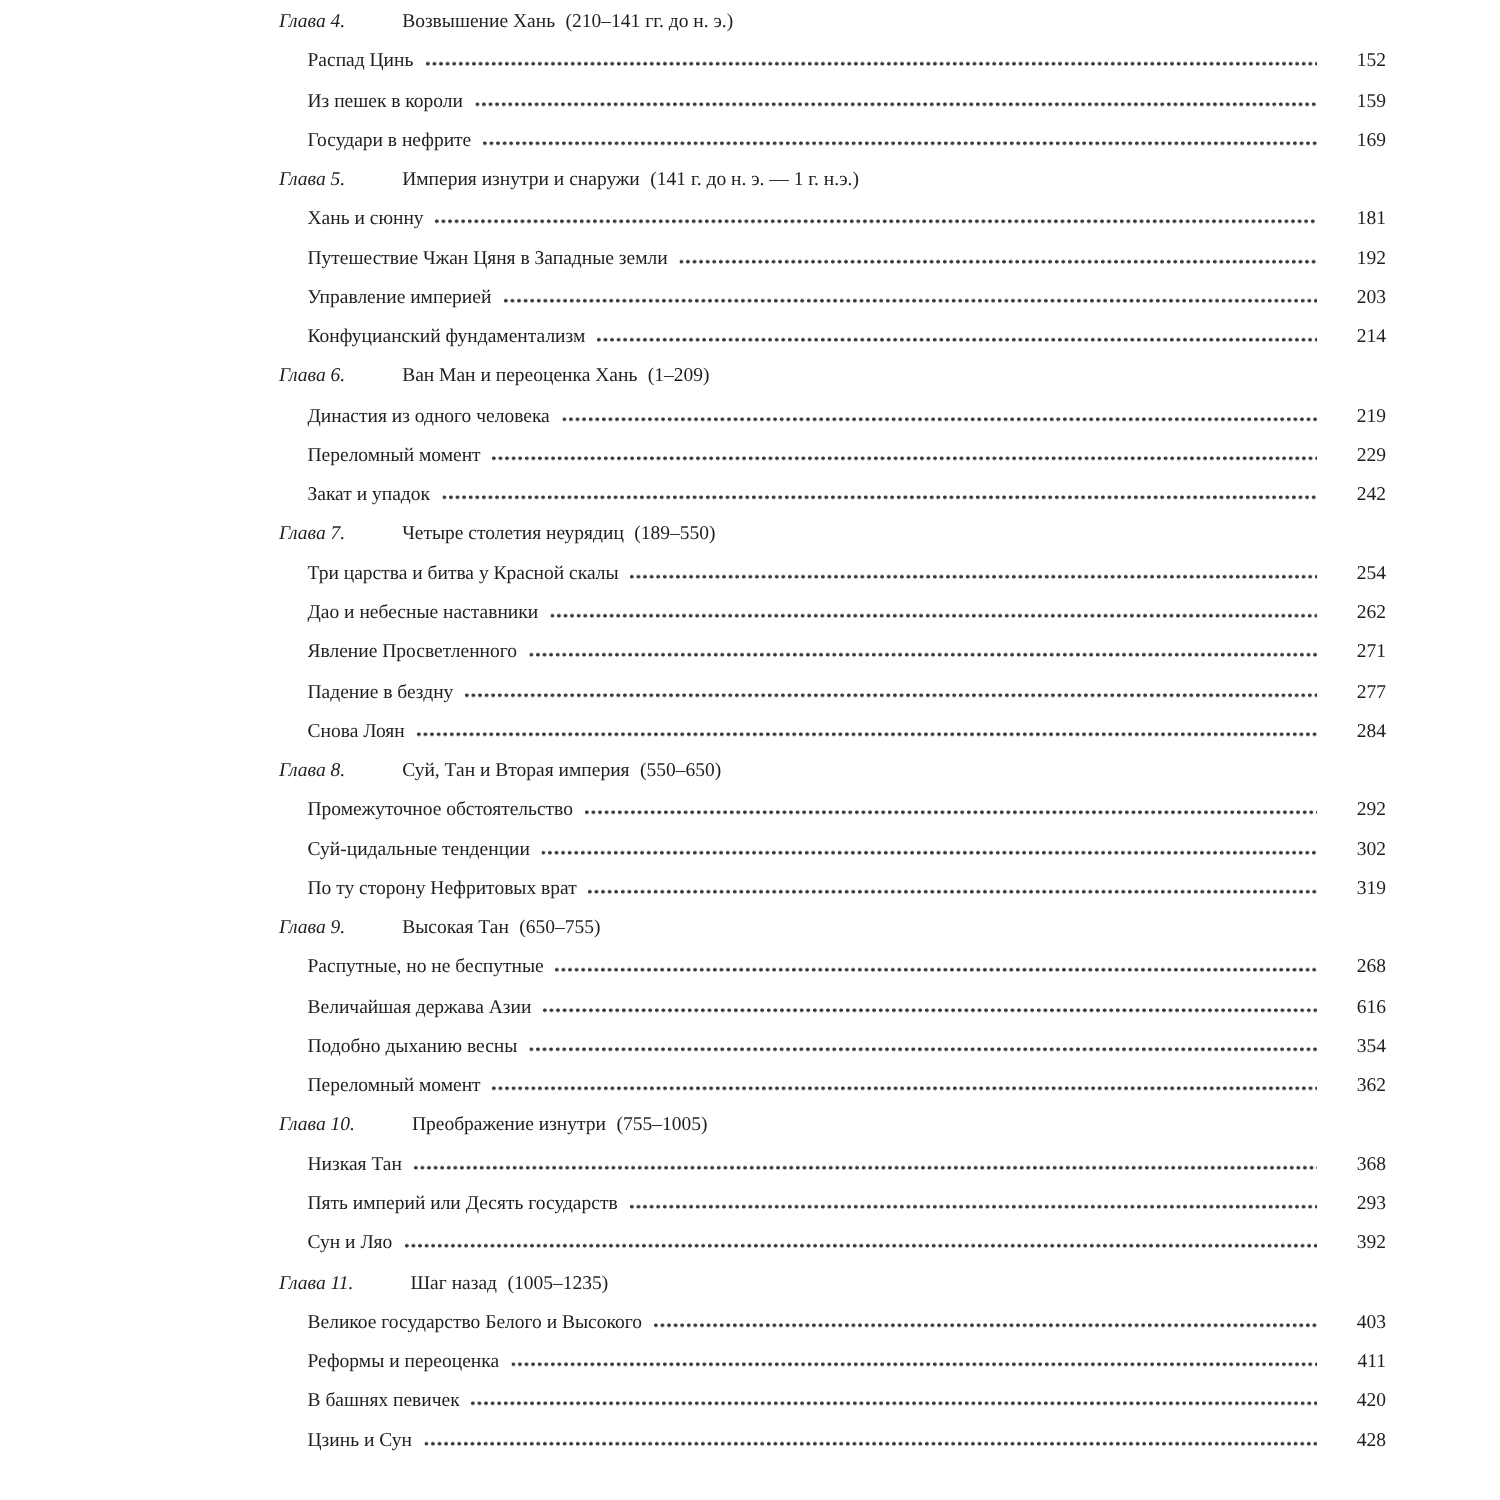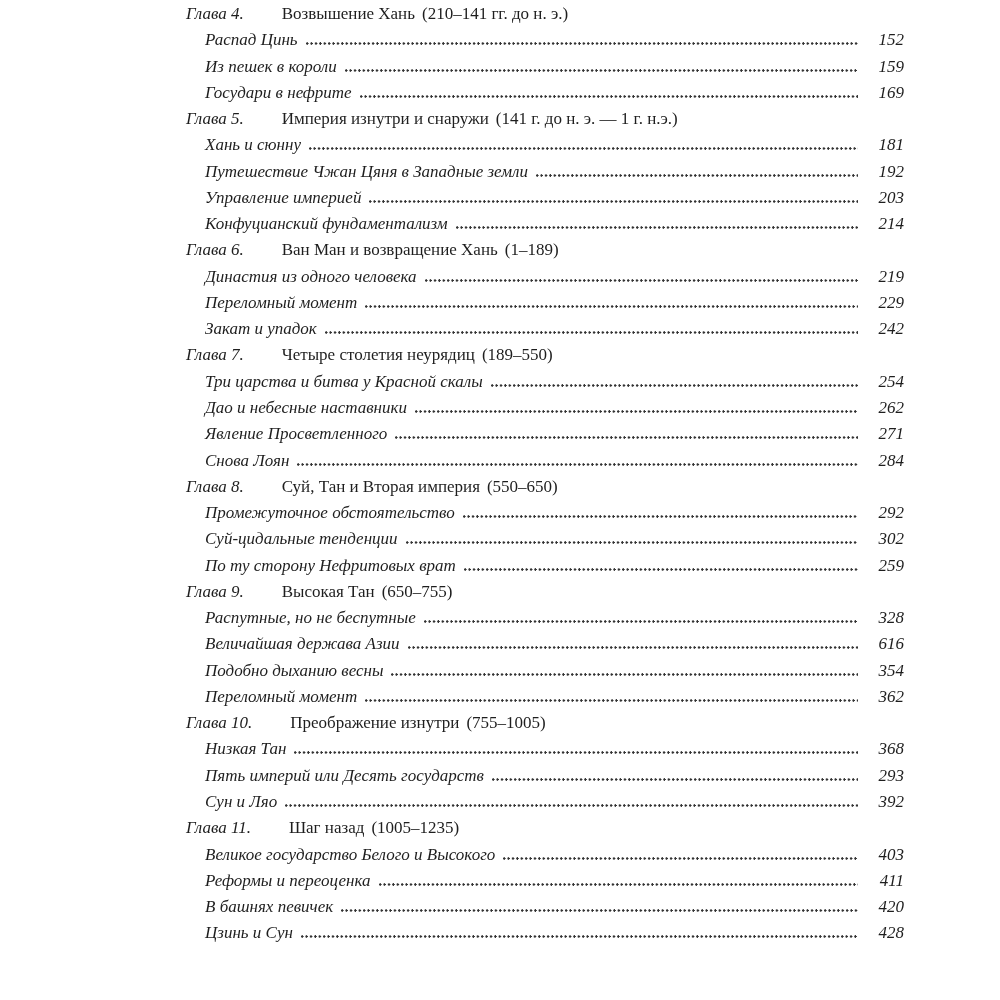--- a/index.html
+++ b/index.html
@@ -18,41 +18,40 @@
     box-sizing: border-box;
     width: 1000px;
     height: 1000px;
     padding-top: 1px;
   }
   .row {
     display: flex;
     align-items: baseline;
     height: 26.28px;
     line-height: 26.28px;
-    font-size: 17px;
+    font-size: 13px;
     white-space: nowrap;
   }
   .chapter {
     padding-left: 186px;
   }
   .ch-label {
     font-style: italic;
     margin-right: 10px;
   }
   .ch-title {
     font-style: normal;
     margin-left: 28px;
   }
   .ch-dates {
     margin-left: 7px;
   }
   .entry {
     padding-left: 205px;
-    padding-right: 96px;
-    font-style: italic;
+    padding-right: 76px;
   }
   .entry-title {
     flex: 0 0 auto;
   }
   .dots {
     flex: 1 1 auto;
     height: 3px;
     margin-left: 8px;
     margin-right: 6px;
     background-image: radial-gradient(circle at 1.2px 1.5px, #333333 1px, rgba(0,0,0,0) 1.4px);
@@ -119,22 +118,22 @@
   </div>
 
   <div class="row entry">
     <span class="entry-title">Конфуцианский фундаментализм</span>
     <span class="dots"></span>
     <span class="page-num">214</span>
   </div>
 
   <div class="row chapter">
     <span class="ch-label">Глава 6.</span>
-    <span class="ch-title">Ван Ман и возвращение Хань</span>
-    <span class="ch-dates">(1–189)</span>
+    <span class="ch-title">Ван Ман и переоценка Хань</span>
+    <span class="ch-dates">(1–209)</span>
   </div>
 
   <div class="row entry">
     <span class="entry-title">Династия из одного человека</span>
     <span class="dots"></span>
     <span class="page-num">219</span>
   </div>
 
   <div class="row entry">
     <span class="entry-title">Переломный момент</span>
@@ -165,20 +164,25 @@
     <span class="dots"></span>
     <span class="page-num">262</span>
   </div>
 
   <div class="row entry">
     <span class="entry-title">Явление Просветленного</span>
     <span class="dots"></span>
     <span class="page-num">271</span>
   </div>
 
+  <div class="row entry">
+    <span class="entry-title">Падение в бездну</span>
+    <span class="dots"></span>
+    <span class="page-num">277</span>
+  </div>
 
   <div class="row entry">
     <span class="entry-title">Снова Лоян</span>
     <span class="dots"></span>
     <span class="page-num">284</span>
   </div>
 
   <div class="row chapter">
     <span class="ch-label">Глава 8.</span>
     <span class="ch-title">Суй, Тан и Вторая империя</span>
@@ -194,33 +198,33 @@
   <div class="row entry">
     <span class="entry-title">Суй-цидальные тенденции</span>
     <span class="dots"></span>
     <span class="page-num">302</span>
   </div>
 
 
   <div class="row entry">
     <span class="entry-title">По ту сторону Нефритовых врат</span>
     <span class="dots"></span>
-    <span class="page-num">259</span>
+    <span class="page-num">319</span>
   </div>
 
   <div class="row chapter">
     <span class="ch-label">Глава 9.</span>
     <span class="ch-title">Высокая Тан</span>
     <span class="ch-dates">(650–755)</span>
   </div>
 
   <div class="row entry">
     <span class="entry-title">Распутные, но не беспутные</span>
     <span class="dots"></span>
-    <span class="page-num">328</span>
+    <span class="page-num">268</span>
   </div>
 
   <div class="row entry">
     <span class="entry-title">Величайшая держава Азии</span>
     <span class="dots"></span>
     <span class="page-num">616</span>
   </div>
 
   <div class="row entry">
     <span class="entry-title">Подобно дыханию весны</span>

